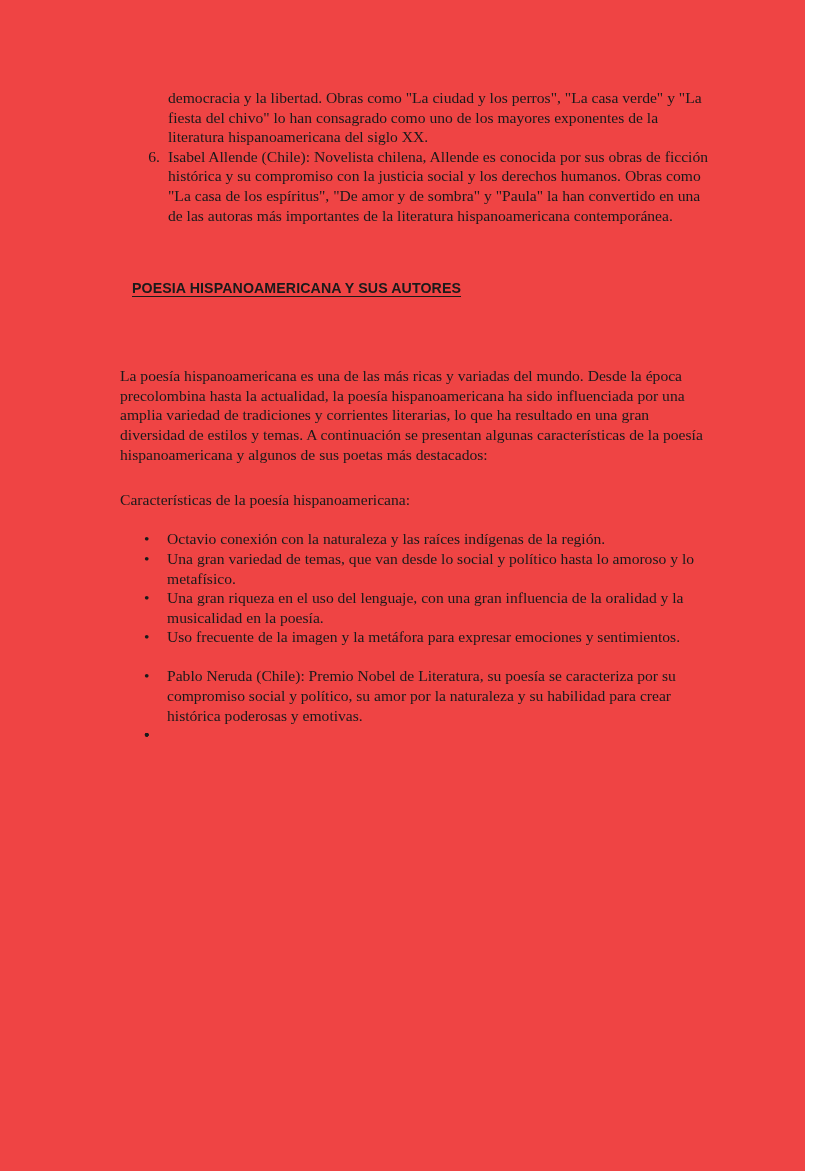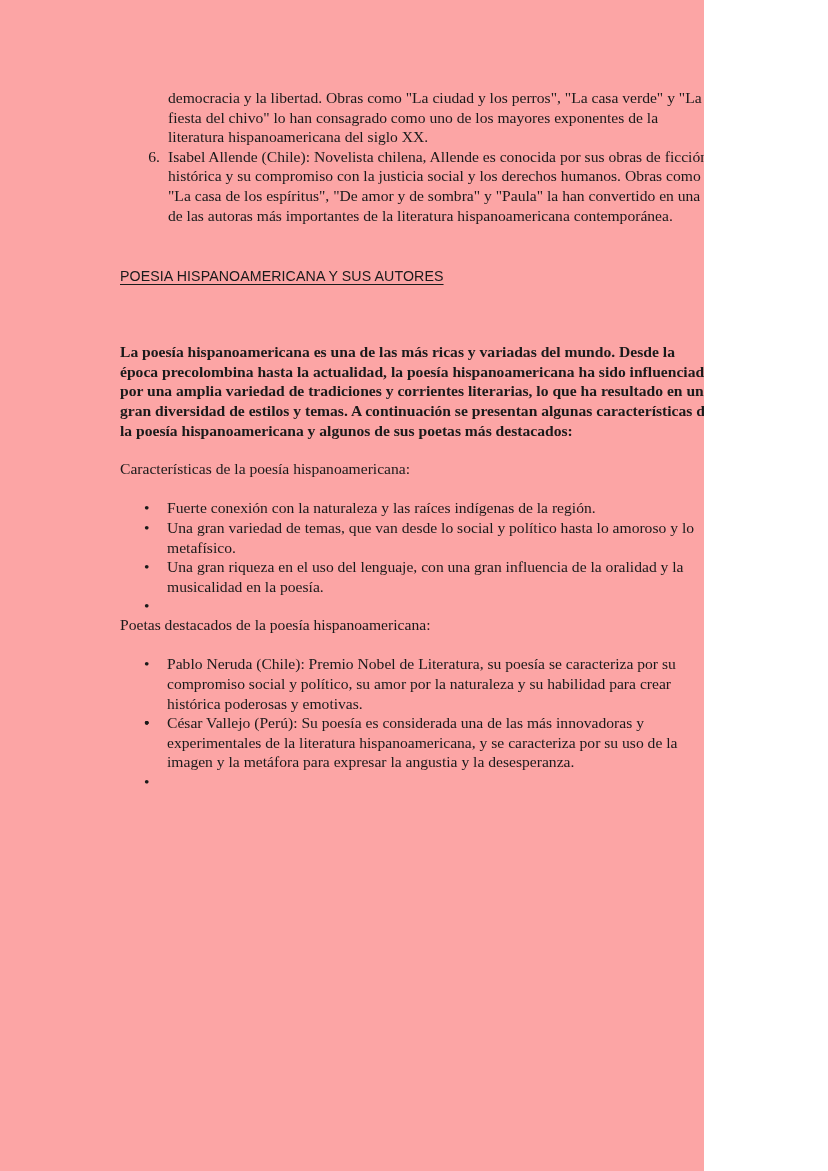--- a/index.html
+++ b/index.html
@@ -2,23 +2,23 @@
 <html><head>
 <meta charset="utf-8">
 <style>
   html, body {
     margin: 0;
     padding: 0;
     background: #ffffff;
   }
   .page {
     position: relative;
-    width: 704px;
+    width: 805px;
     height: 1171px;
-    background: #fca5a5;
+    background: #ef4444;
     overflow: hidden;
     font-family: "Liberation Serif", "DejaVu Serif", serif;
     color: #1a1a1a;
   }
   .content {
     position: absolute;
     left: 120px;
     top: 88px;
     width: 592px;
   }
@@ -52,36 +52,36 @@
   
   .section-heading {
     font-family: "Liberation Sans", "DejaVu Sans", sans-serif;
     font-size: 14.2px;
     line-height: 19px;
     letter-spacing: 0.1px;
     text-decoration: underline;
     text-underline-offset: 3px;
     color: #1a1a1a;
     display: inline-block;
-    margin: 0;
-    font-weight: 400;
+    margin: 12px;
+    font-weight: 700;
   }
   .heading-block {
     margin-top: 42px;
   }
 
   
   .para {
     font-size: 15.6px;
     line-height: 19.6px;
     margin: 0;
     text-align: left;
   }
-  .para-intro { margin-top: 56px; font-weight: bold; }
-  .para-lead  { margin-top: 19px; }
+  .para-intro { margin-top: 56px; }
+  .para-lead  { margin-top: 26px; }
 
   
   .bullet-list {
     list-style: none;
     margin: 0;
     padding: 0;
     margin-top: 19.6px;
   }
   .bullet-item {
     position: relative;
@@ -118,51 +118,50 @@
       <h2 class="section-heading">POESIA HISPANOAMERICANA Y SUS AUTORES</h2>
     </div>
 
     <p class="para para-intro">La poesía hispanoamericana es una de las más ricas y variadas del mundo. Desde la época precolombina hasta la actualidad, la poesía hispanoamericana ha sido influenciada por una amplia variedad de tradiciones y corrientes literarias, lo que ha resultado en una gran diversidad de estilos y temas. A continuación se presentan algunas características de la poesía hispanoamericana y algunos de sus poetas más destacados:</p>
 
     <p class="para para-lead">Características de la poesía hispanoamericana:</p>
 
     <ul class="bullet-list">
       <li class="bullet-item">
         <span class="dot">•</span>
-        <span>Fuerte conexión con la naturaleza y las raíces indígenas de la región.</span>
+        <span>Octavio conexión con la naturaleza y las raíces indígenas de la región.</span>
       </li>
       <li class="bullet-item">
         <span class="dot">•</span>
         <span>Una gran variedad de temas, que van desde lo social y político hasta lo amoroso y lo metafísico.</span>
       </li>
       <li class="bullet-item">
         <span class="dot">•</span>
         <span>Una gran riqueza en el uso del lenguaje, con una gran influencia de la oralidad y la musicalidad en la poesía.</span>
       </li>
       <li class="bullet-item">
         <span class="dot">•</span>
+        <span>Uso frecuente de la imagen y la metáfora para expresar emociones y sentimientos.</span>
       </li>
     </ul>
 
-    <p class="para para-lead">Poetas destacados de la poesía hispanoamericana:</p>
 
     <ul class="bullet-list">
       <li class="bullet-item">
         <span class="dot">•</span>
         <span>Pablo Neruda (Chile): Premio Nobel de Literatura, su poesía se caracteriza por su compromiso social y político, su amor por la naturaleza y su habilidad para crear histórica poderosas y emotivas.</span>
       </li>
       <li class="bullet-item">
         <span class="dot">•</span>
       </li>
       <li class="bullet-item">
         <span class="dot">•</span>
       </li>
       <li class="bullet-item">
         <span class="dot">•</span>
-        <span>César Vallejo (Perú): Su poesía es considerada una de las más innovadoras y experimentales de la literatura hispanoamericana, y se caracteriza por su uso de la imagen y la metáfora para expresar la angustia y la desesperanza.</span>
       </li>
       <li class="bullet-item">
         <span class="dot">•</span>
       </li>
     </ul>
 
   </div>
 </div>
 
 </body></html>

